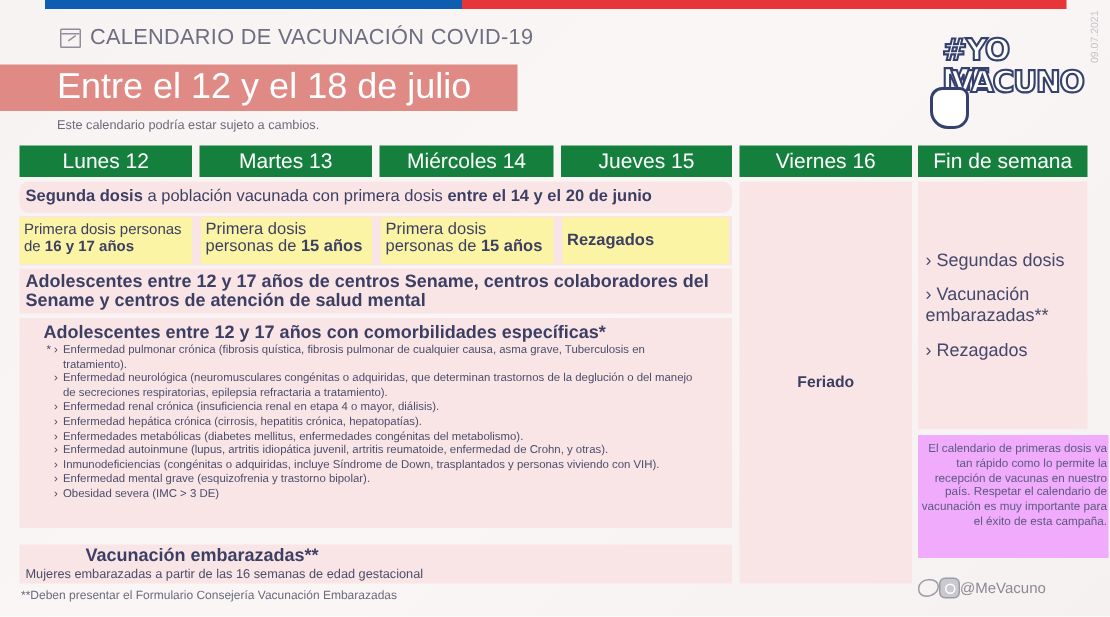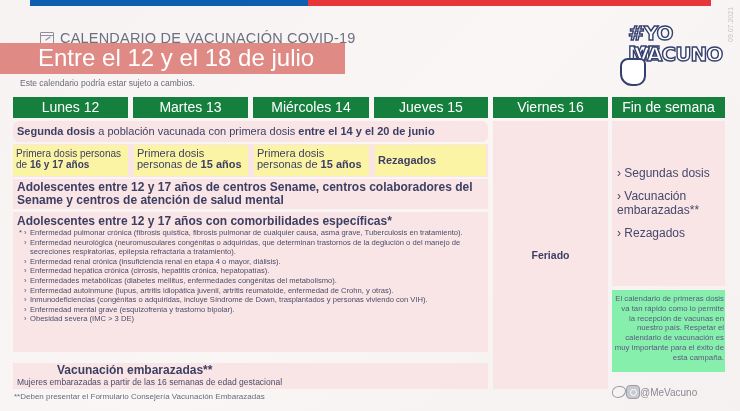--- a/index.html
+++ b/index.html
@@ -7,61 +7,61 @@
   body {
     background: linear-gradient(135deg, #f7f3f2 0%, #f9f6f5 50%, #f5f1f0 100%);
     font-family: "Liberation Sans", "DejaVu Sans", sans-serif;
     color: #3c3f63;
     position: relative;
   }
   .topbar { position: absolute; top: 0; height: 6px; }
   .topbar.blue { left: 30px; width: 278px; background: #0d5eb0; }
   .topbar.red { left: 308px; width: 403px; background: #e63639; }
 
-  .header-line { position: absolute; left: 40px; top: 30px; display: flex; align-items: center; }
+  .header-line { position: absolute; left: 40px; top: 17px; display: flex; align-items: center; }
   .cal-icon { width: 14px; height: 13px; border: 1px solid #8f8f9b; border-radius: 1px; position: relative; margin-right: 6px; }
   .cal-icon::before { content: ""; position: absolute; top: 2px; left: 0; right: 0; border-top: 1px solid #8f8f9b; }
   .cal-icon::after { content: ""; position: absolute; left: 4px; top: 5px; width: 6px; height: 1px; background: #8f8f9b; transform: rotate(-35deg); }
   .header-title { font-size: 14.5px; color: #6e6f80; letter-spacing: 0.2px; }
 
   .banner { position: absolute; left: 0; top: 43px; width: 345px; height: 31px; background: #e08a86; }
   .banner-text { position: absolute; left: 38px; top: 1px; font-size: 24px; color: #ffffff; white-space: nowrap; }
-  .subnote { position: absolute; left: 20px; top: 78px; font-size: 8.5px; color: #6a6b7c; }
+  .subnote { position: absolute; left: 38px; top: 78px; font-size: 8.5px; color: #6a6b7c; }
 
   .logo { position: absolute; left: 620px; top: 20px; width: 82px; height: 68px; }
   .logo-text { position: absolute; font-family: "DejaVu Sans", sans-serif; font-weight: bold; color: #fff; -webkit-text-stroke: 1.4px #35406e; font-size: 20px; line-height: 20px; letter-spacing: -1px; }
   .logo-line1 { left: 8px; top: 3px; }
   .logo-line2 { left: 14px; top: 24px; }
   .logo-hand { position: absolute; left: 0; top: 38px; width: 26px; height: 28px; border: 2px solid #35406e; border-radius: 8px 6px 10px 12px; background: #fff; }
   .vdate { position: absolute; left: 727px; top: 42px; font-size: 7px; color: #c4c3c8; transform: rotate(-90deg); transform-origin: left top; white-space: nowrap; }
 
   .col-head { position: absolute; top: 97px; height: 21px; background: #15803d; color: #fff; font-size: 14px; text-align: center; line-height: 21px; }
 
   .cell { position: absolute; background: #f9e5e6; }
   .yellow { position: absolute; background: #fbf4a4; font-size: 10px; line-height: 11px; color: #3c3f63; padding: 3px 3px; }
   .b { font-weight: bold; }
 
   .row-segunda { left: 13px; top: 121px; width: 475px; height: 21px; font-size: 11px; line-height: 21px; padding-left: 4px; border-radius: 6px; }
   .row-senam { left: 13px; top: 179px; width: 475px; height: 30px; padding: 2px 4px; font-size: 12px; line-height: 13px; font-weight: bold; }
-  .row-comorb { left: 13px; top: 212px; width: 475px; height: 140px; padding: 2px 4px; }
+  .row-comorb { left: 13px; top: 212px; width: 475px; height: 140px; padding: 2px 16px; }
   .comorb-title { font-size: 12px; font-weight: bold; line-height: 14px; }
   .comorb-list { list-style: none; font-size: 7.6px; line-height: 9.6px; color: #4a4d6a; padding-left: 8px; }
   .comorb-list li { position: relative; padding-left: 5px; }
   .comorb-list li::before { content: "›"; position: absolute; left: -1px; }
   .comorb-list li.first::after { content: "*"; position: absolute; left: -6px; top: 0; }
   .row-embar { left: 13px; top: 363px; width: 475px; height: 26px; padding: 1px 4px; }
   .embar-title { font-size: 12px; font-weight: bold; line-height: 13px; margin-left: 40px; }
   .embar-sub { font-size: 8.5px; line-height: 11px; color: #4a4d6a; }
   .footnote { position: absolute; left: 14px; top: 392px; font-size: 8px; color: #6a6b7c; }
 
   .friday { left: 493px; top: 121px; width: 115px; height: 268px; display: flex; align-items: center; justify-content: center; font-size: 10.5px; font-weight: bold; }
   .weekend { left: 612px; top: 121px; width: 113px; height: 165px; padding-top: 45px; padding-left: 5px; }
   .weekend-list { list-style: none; font-size: 12px; line-height: 14px; color: #45486a; }
   .weekend-list li { margin-bottom: 9px; }
-  .note-box { position: absolute; left: 612px; top: 290px; width: 113px; height: 82px; background: #86efac; font-size: 7.8px; line-height: 9.8px; color: #5c5a80; text-align: right; padding: 4px 1px 0 2px; }
+  .note-box { position: absolute; left: 612px; top: 290px; width: 127px; height: 82px; background: #f0abfc; font-size: 7.8px; line-height: 9.8px; color: #5c5a80; text-align: right; padding: 4px 1px 0 2px; }
   .social { position: absolute; left: 612px; top: 385px; display: flex; align-items: center; gap: 0; font-size: 10px; color: #8a8a96; }
   .tw-icon { width: 14px; height: 12px; border: 1.3px solid #9c9ca8; border-radius: 50% 40% 60% 40%; }
   .ig-icon { width: 14px; height: 14px; border: 1.5px solid #9c9ca8; border-radius: 4px; position: relative; background: #c9c9d0; }
   .ig-icon::after { content: ""; position: absolute; left: 3px; top: 3px; width: 5px; height: 5px; border: 1.3px solid #fff; border-radius: 50%; }
 </style>
 </head>
 <body>
 
 <div class="topbar blue"></div>
 <div class="topbar red"></div>

